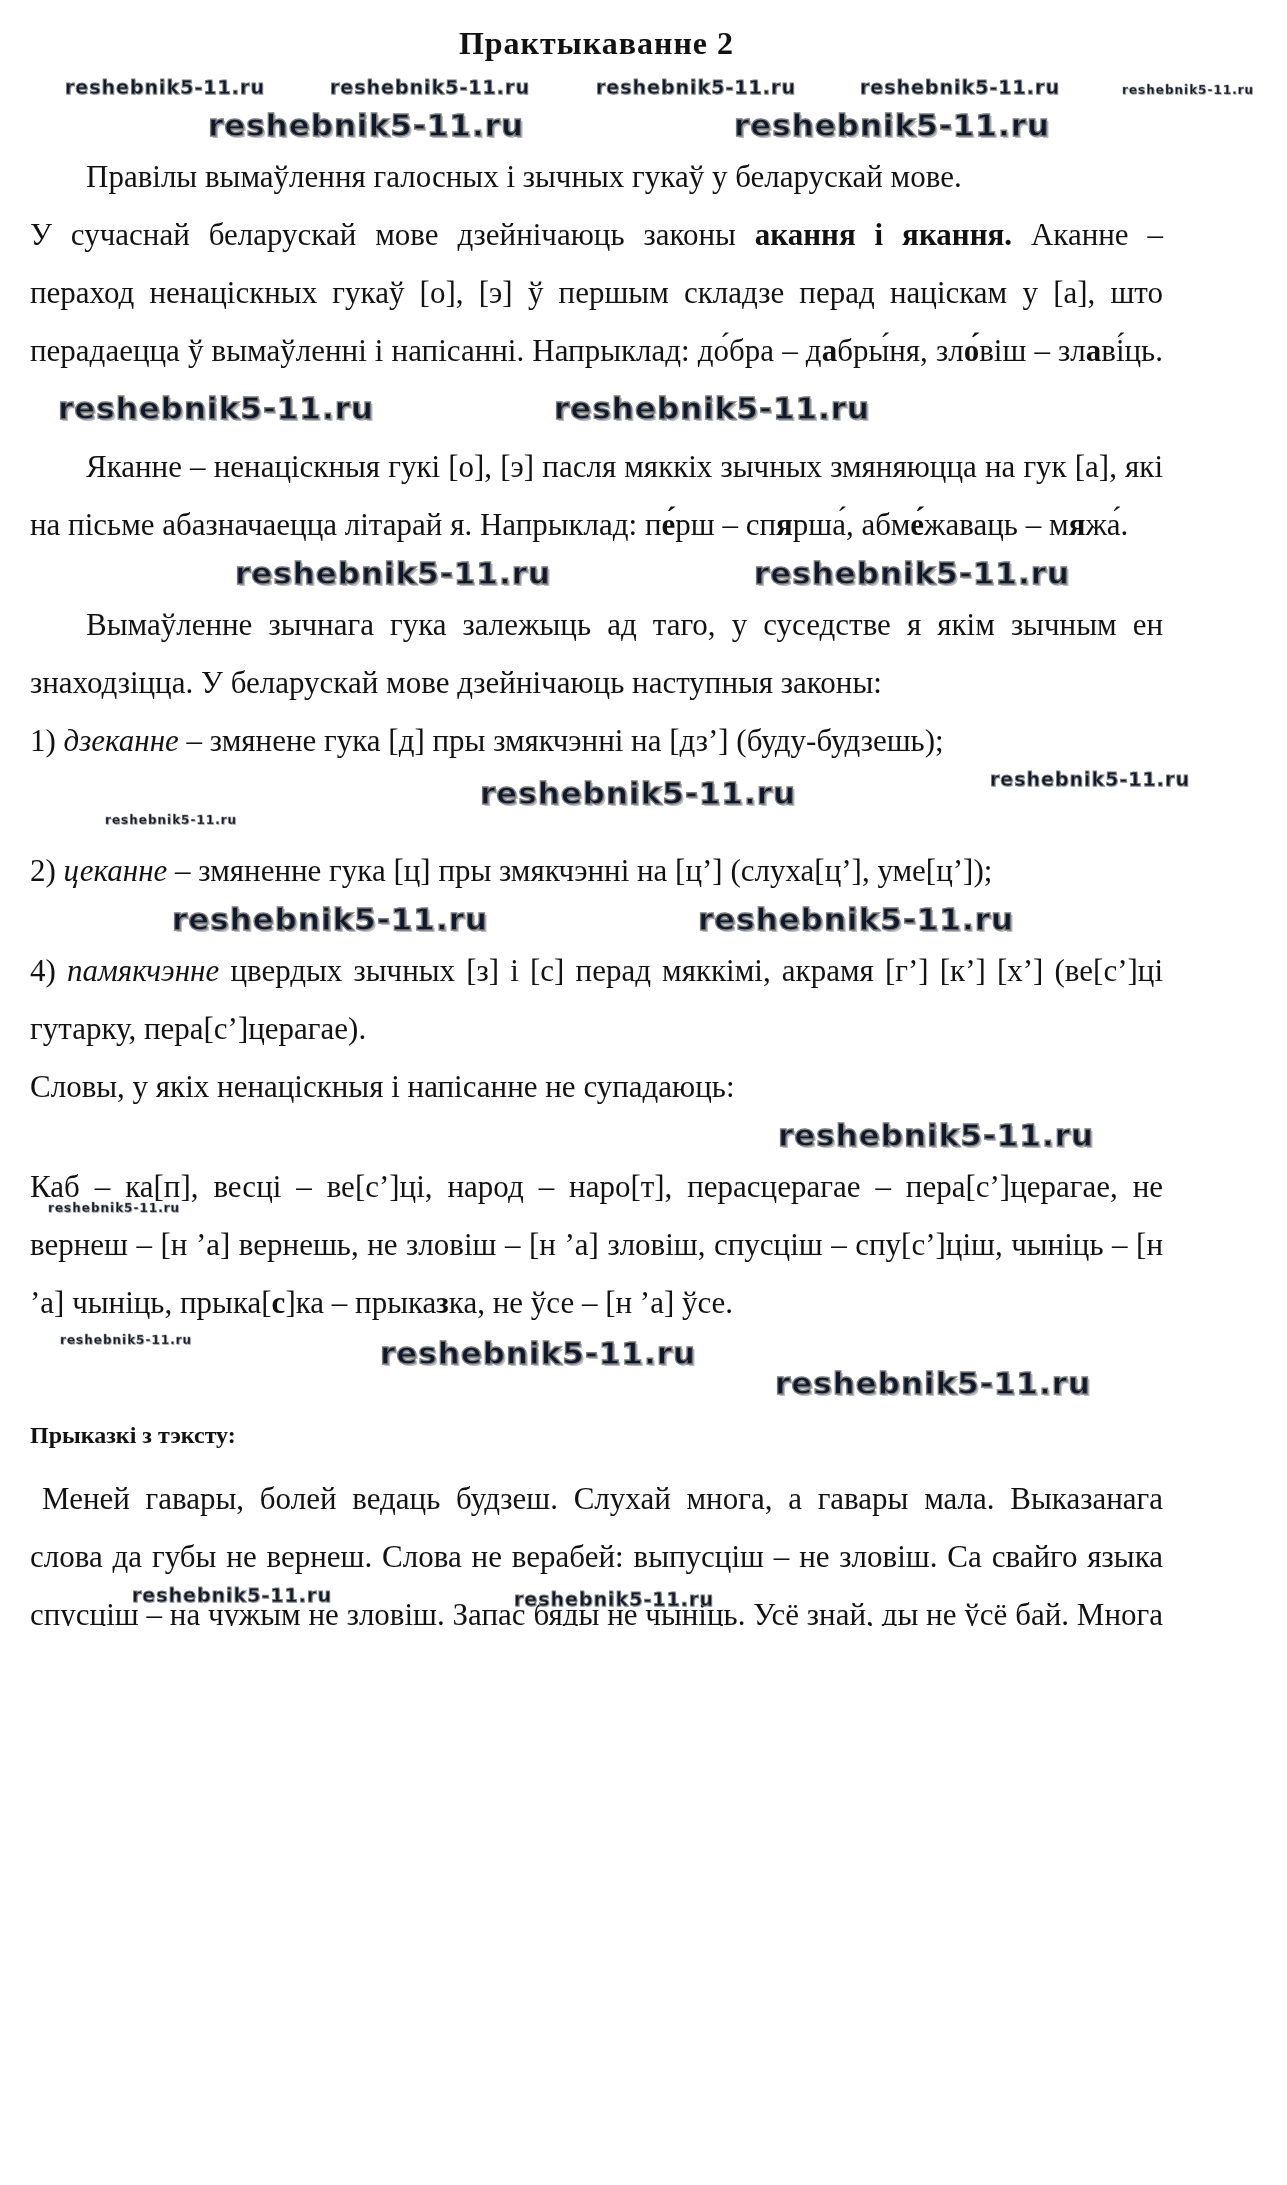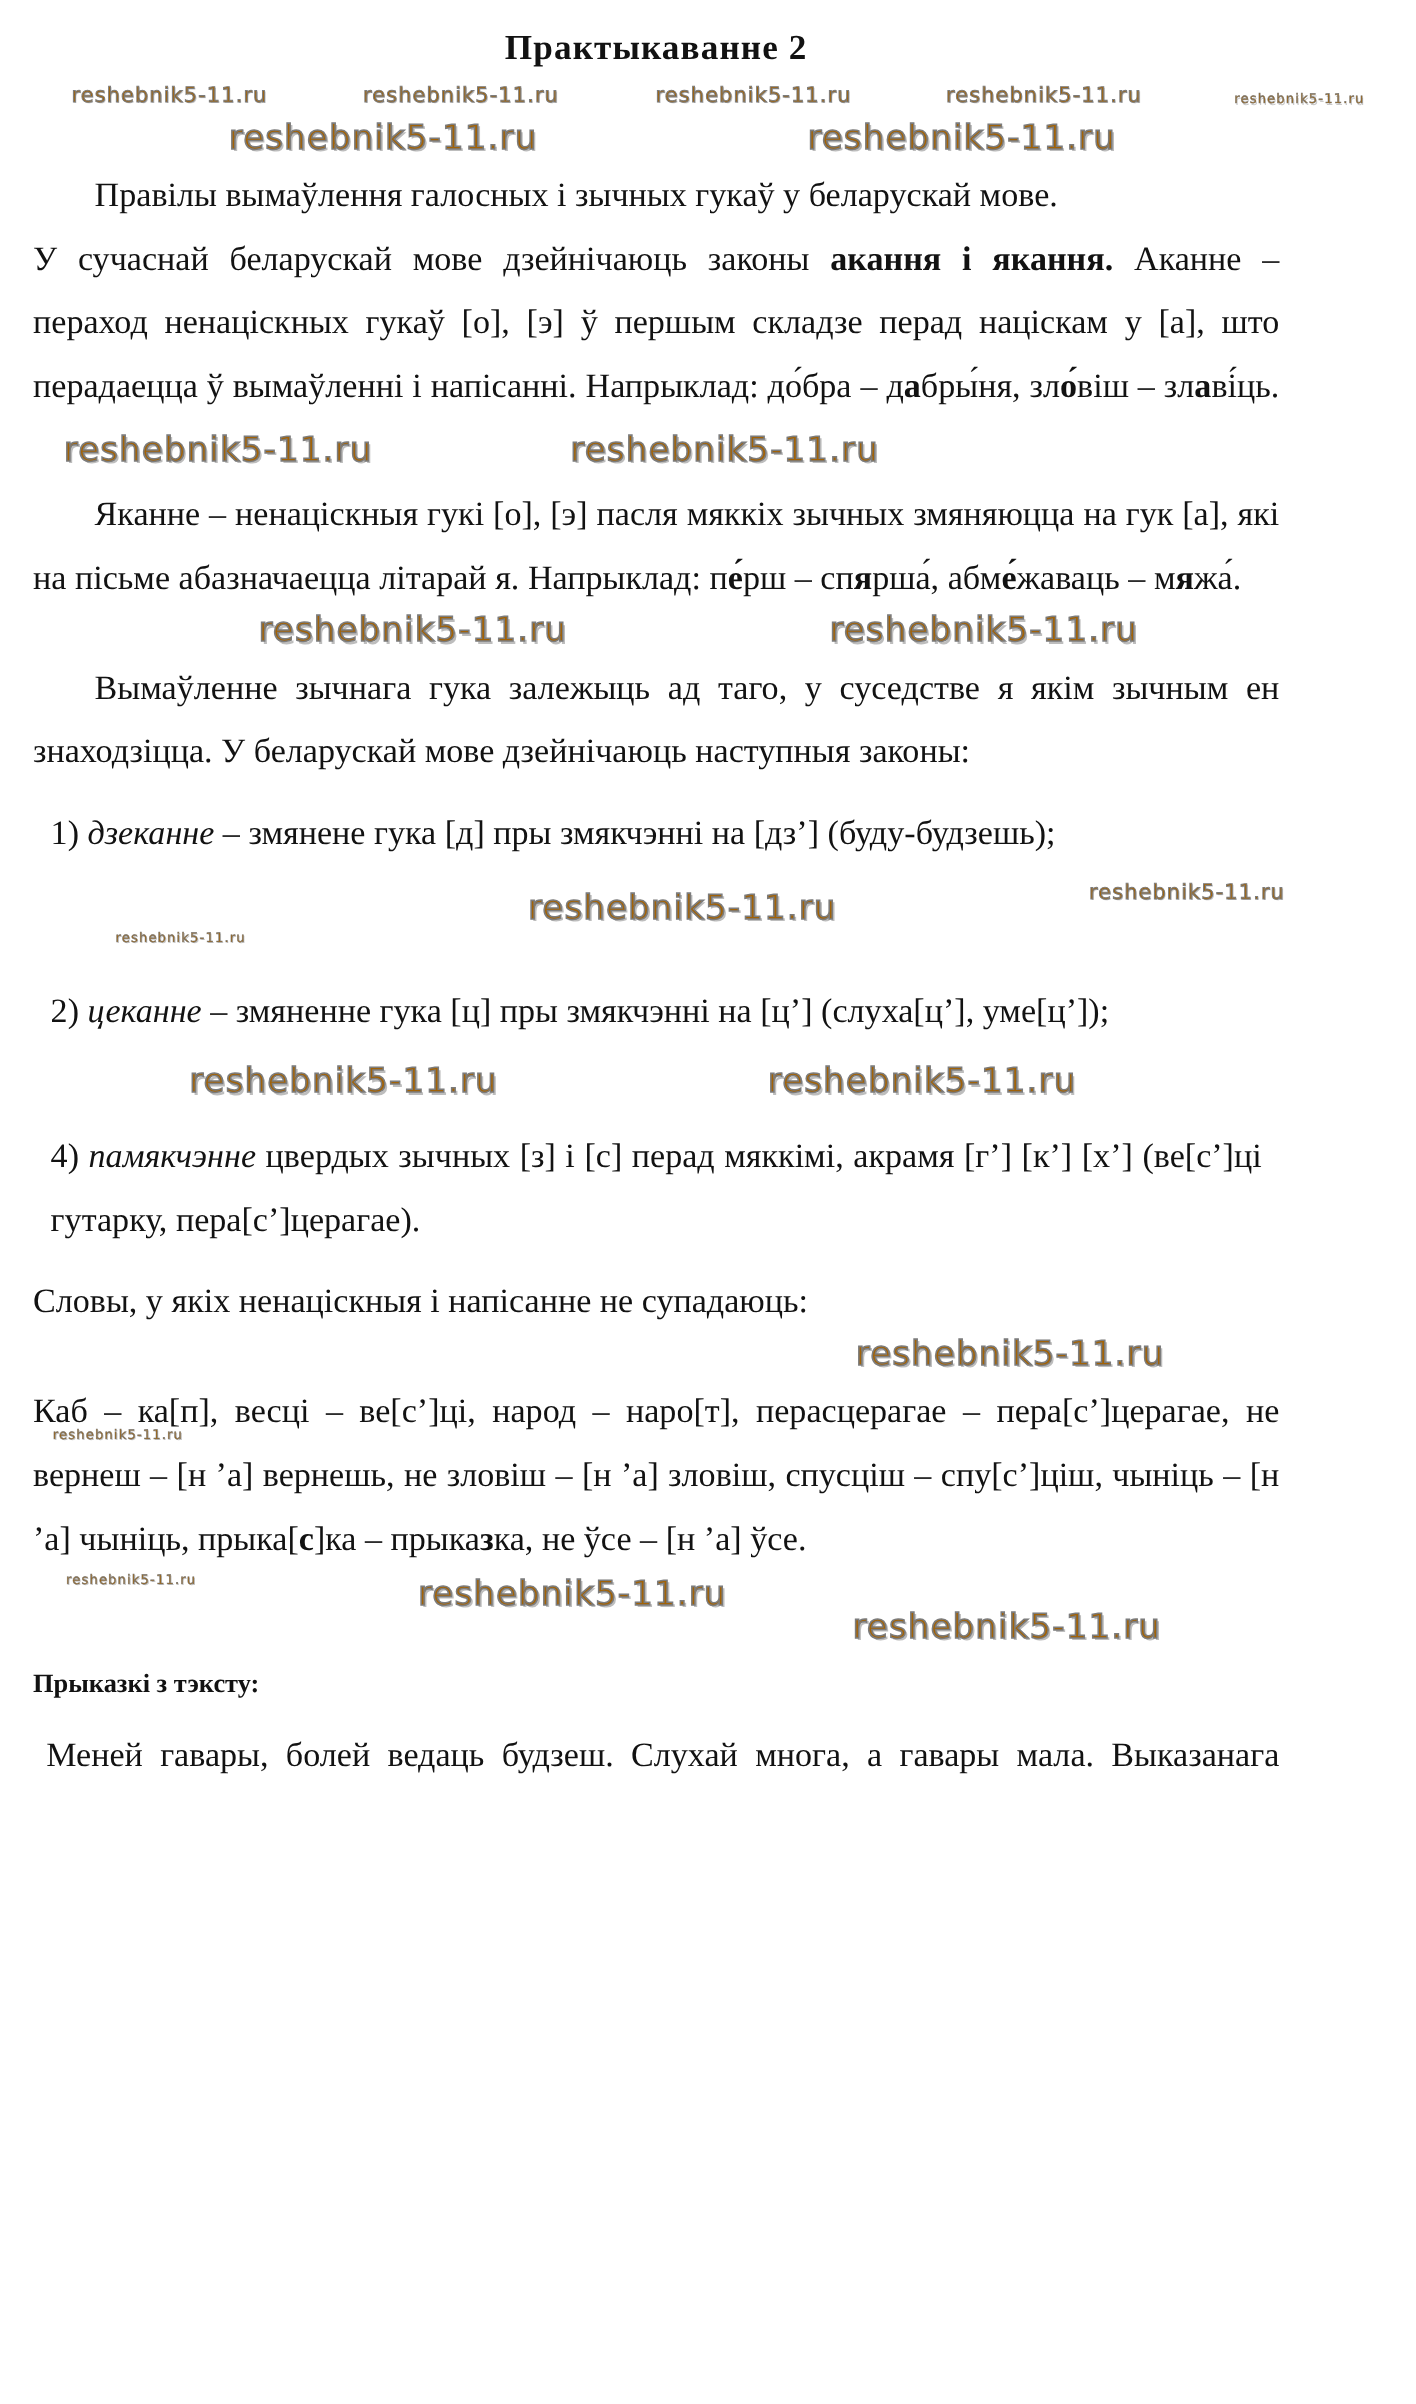--- a/index.html
+++ b/index.html
@@ -22,29 +22,29 @@
     letter-spacing:1px;
     margin:0 0 4px 0;
   }
   p.para { margin:0; text-align:justify; }
   .indent { text-indent:56px; }
   .small-indent { text-indent:12px; }
   .gap-top-sm { margin-top:12px; }
   .gap-top-md { margin-top:26px; }
   .gap-top-lg { margin-top:32px; }
   .heading2 { font-weight:bold; margin:2px 0 6px 0; font-size:24px; }
-  .list-item { margin:16px; text-align:justify; }
+  .list-item { margin:0; text-align:justify; }
 
   
   .wm {
     position:absolute;
     font-family:"DejaVu Sans", sans-serif;
-    font-weight:400;
+    font-weight:700;
     letter-spacing:1px;
-    color:#a16207;
+    color:#0f172a;
     -webkit-text-stroke:1.4px #7c7c7c;
     text-shadow:2px 2px 0 rgba(135,135,135,0.55);
     white-space:nowrap;
     user-select:none;
     line-height:1;
   }
   .wm-lg { font-size:31px; }
   .wm-sm { font-size:19px; -webkit-text-stroke-width:0.9px; text-shadow:1px 1px 0 rgba(135,135,135,0.5); }
   .wm-xs { font-size:12px; -webkit-text-stroke-width:0.5px; text-shadow:1px 1px 0 rgba(135,135,135,0.45); }
   .wm-inline { position:static; display:inline-block; vertical-align:baseline; }

